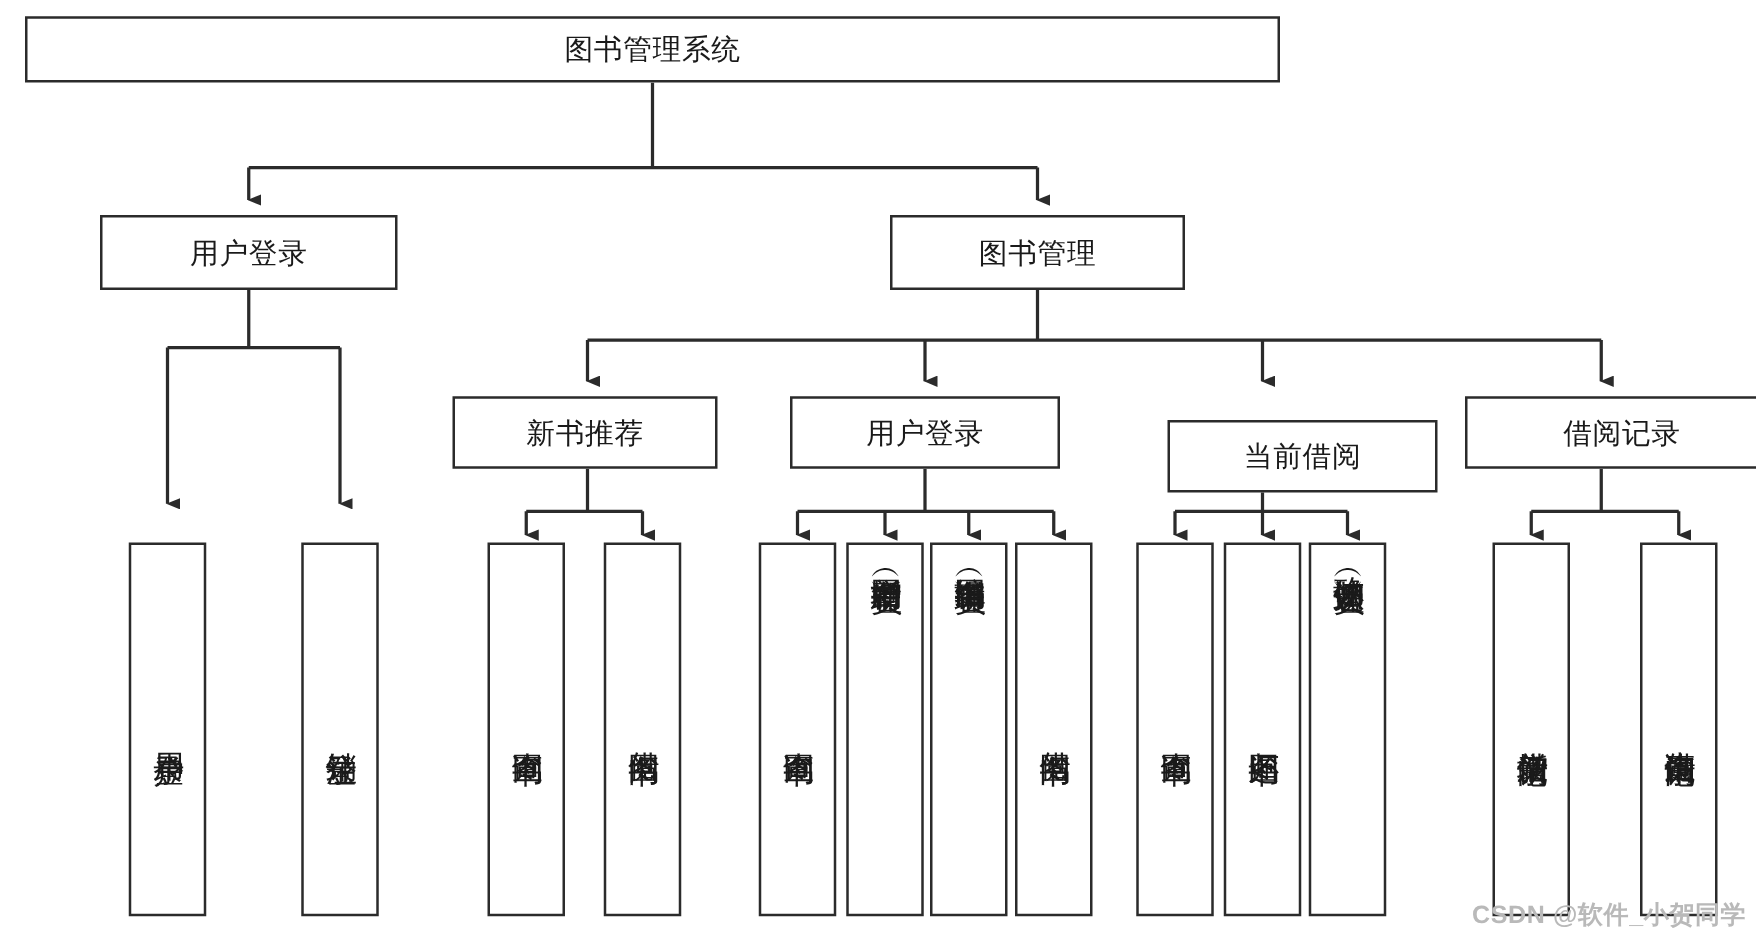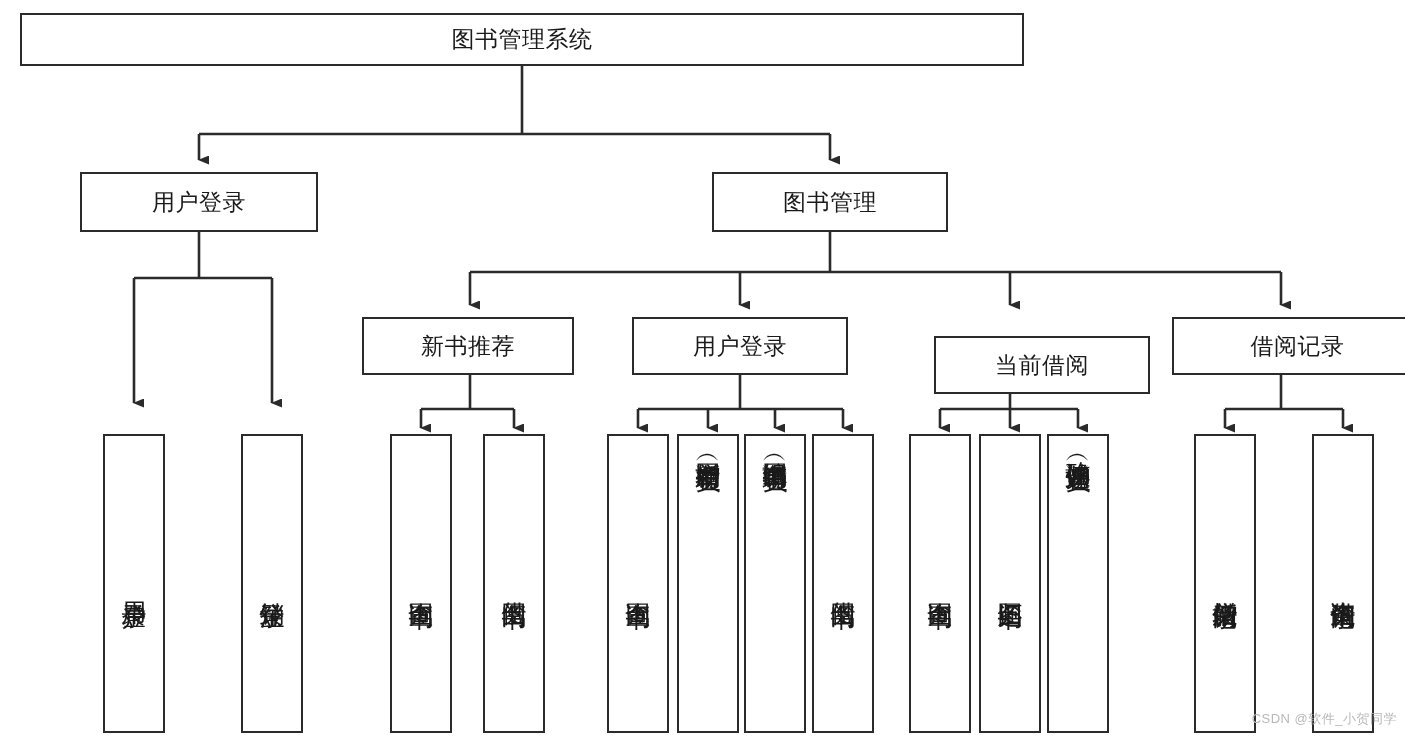--- a/index.html
+++ b/index.html
@@ -57,26 +57,27 @@
     white-space: nowrap;
     text-align: center;
   }
   .vert.center-text {
     align-items: center;
     padding-top: 0;
   }
   #watermark {
     position: absolute;
     right: 8px;
-    bottom: 19px;
-    font-size: 13px;
+    bottom: 2px;
+    font-size: 20px;
     color: #b9b9b9;
     letter-spacing: 0.5px;
     white-space: nowrap;
     pointer-events: none;
+    font-weight: bold;
   }
 </style>
 </head>
 <body>
 
 <div id="diagram-root">
 
   <svg id="diagram-svg" viewBox="0 0 1405 747">
     <defs>
       <marker id="arrowhead" markerWidth="9" markerHeight="11" refX="4.5" refY="10" orient="auto" markerUnits="userSpaceOnUse">

